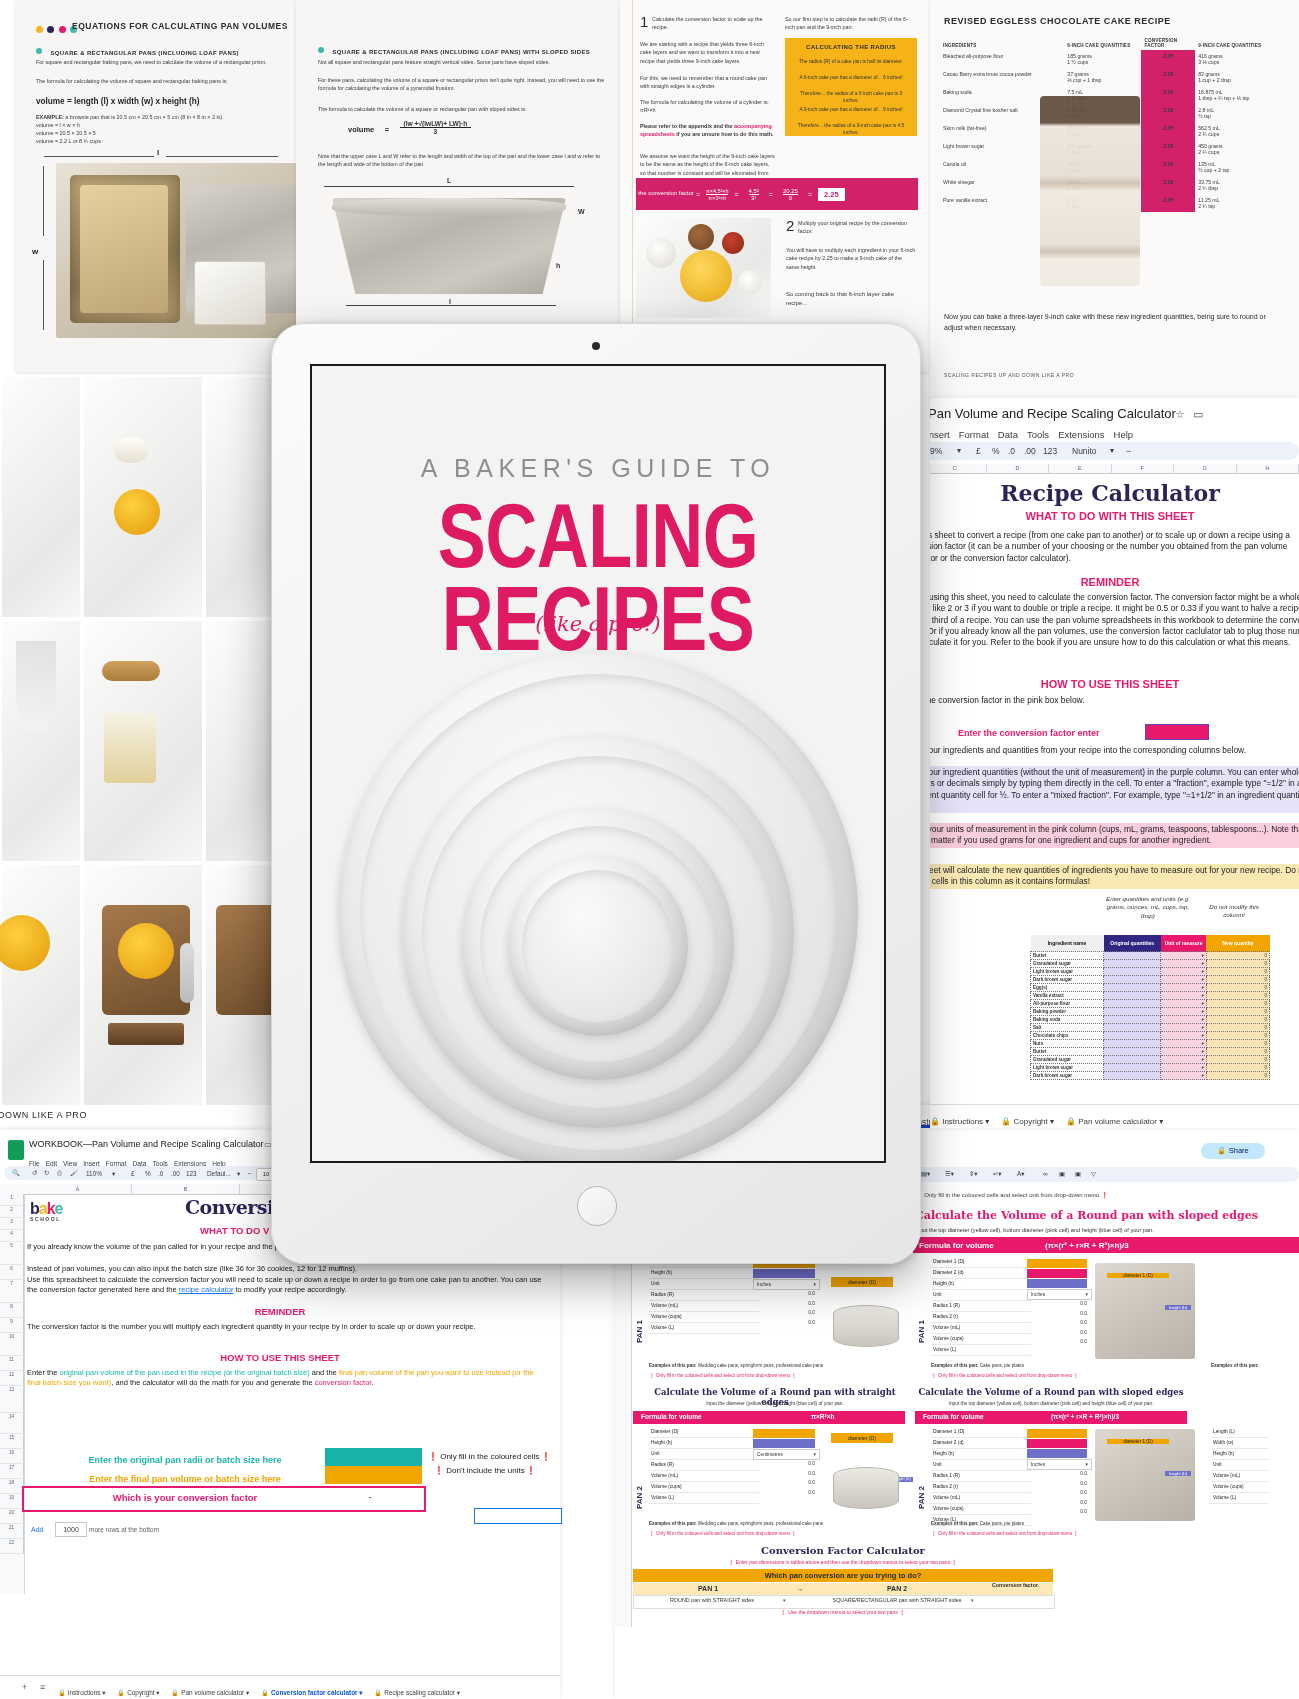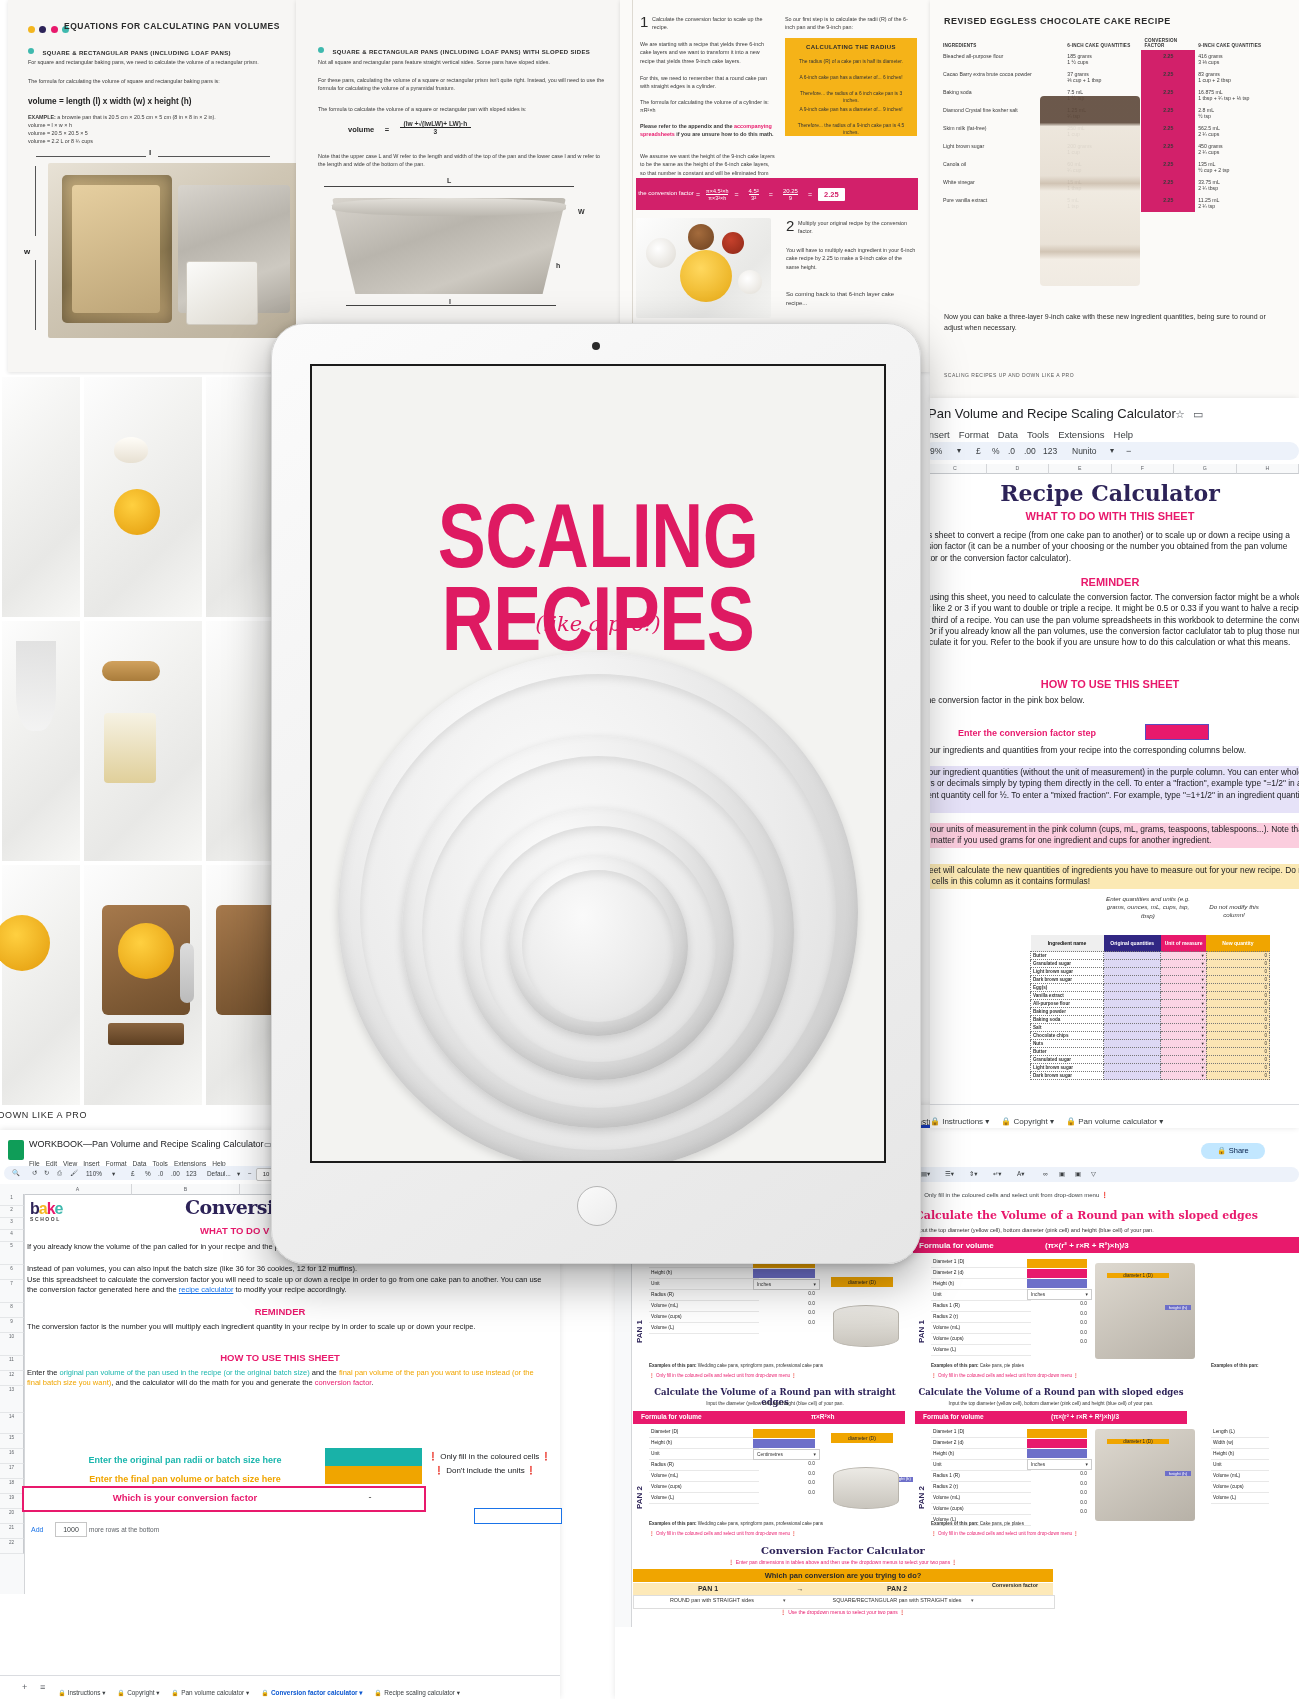--- a/index.html
+++ b/index.html
@@ -60,21 +60,21 @@
   .hdr-grey{background:#efefef;color:#111;font-weight:700;text-align:center;}
   .cell-lav{background:#ddd8f4;}
   .cell-pink{background:#fbd4e4;}
   .cell-gold{background:#fbe5b4;text-align:right;}
   .tabbar{border-top:1px solid #dadce0;background:#fff;}
   .vtxt{writing-mode:vertical-rl;transform:rotate(180deg);}
 </style>
 </head>
 <body>
 
-<div class="abs paper" style="left:8px;top:0;width:296px;height:372px;text-decoration:underline;">
+<div class="abs paper" style="left:16px;top:0;width:296px;height:372px;text-decoration:underline;">
   <div class="abs" style="left:20px;top:20px;">
     <span class="dot" style="background:#f3b61f"></span>
     <span class="dot" style="background:#2d2358"></span>
     <span class="dot" style="background:#e8196c"></span>
     <span class="dot" style="background:#3fb9ae"></span>
   </div>
   <div class="abs doc-title" style="left:56px;top:21px;">EQUATIONS FOR CALCULATING PAN VOLUMES</div>
   <div class="abs" style="left:20px;top:41px;">
     <span class="dot-sm" style="background:#3fb9ae"></span>
     <span class="doc-sub" style="margin-left:4px;">SQUARE &amp; RECTANGULAR PANS (INCLUDING LOAF PANS)</span>
@@ -675,21 +675,21 @@
       <div class="gs-colhdr" style="width: 62px; height: 9px; line-height: 9px; border-right: 1px solid rgb(212, 214, 217);">H</div>
     </div>
 
   <div class="abs" style="left:0;top:82px;width:360px;text-align:center;font-size:22px;font-weight:900;color:#2d2358;font-family:'DejaVu Serif',serif;">Recipe Calculator</div>
   <div class="abs" style="left:0;top:112px;width:360px;text-align:center;font-size:11px;font-weight:700;color:#e8196c;">WHAT TO DO WITH THIS SHEET</div>
   <div class="abs" style="left:-28px;top:132px;width:420px;font-size:8.4px;line-height:1.35;color:#202124;">Use this sheet to convert a recipe (from one cake pan to another) or to scale up or down a recipe using a conversion factor (it can be a number of your choosing or the number you obtained from the pan volume calculator or the conversion factor calculator).</div>
   <div class="abs" style="left:0;top:178px;width:360px;text-align:center;font-size:11px;font-weight:700;color:#e8196c;">REMINDER</div>
   <div class="abs" style="left:-28px;top:194px;width:420px;font-size:8.4px;line-height:1.35;color:#202124;">Before using this sheet, you need to calculate the conversion factor. The conversion factor might be a whole number like 2 or 3 if you want to double or triple a recipe. It might be 0.5 or 0.33 if you want to halve a recipe or make a third of a recipe. You can use the pan volume spreadsheets in this workbook to determine the conversion factor. Or if you already know all the pan volumes, use the conversion factor caclulator tab to plug those numbers and calculate it for you. Refer to the book if you are unsure how to do this calculation or what this means.</div>
   <div class="abs" style="left:0;top:280px;width:360px;text-align:center;font-size:11px;font-weight:700;color:#e8196c;">HOW TO USE THIS SHEET</div>
   <div class="abs" style="left:-28px;top:297px;width:420px;font-size:8.4px;color:#202124;">Enter the conversion factor in the pink box below.</div>
-  <div class="abs" style="left:28px;top:330px;font-size:9px;font-weight:700;color:#e8196c;">Enter the conversion factor step</div>
+  <div class="abs" style="left:28px;top:330px;font-size:9px;font-weight:700;color:#e8196c;">Enter the conversion factor enter</div>
   <div class="abs" style="left:215px;top:326px;width:62px;height:14px;background:#e8196c;border:1.5px solid #5b4bbf;"></div>
   <div class="abs" style="left:-28px;top:347px;width:420px;font-size:8.4px;color:#202124;">Enter your ingredients and quantities from your recipe into the corresponding columns below.</div>
   <div class="abs" style="left:-28px;top:368px;width:420px;font-size:8.4px;line-height:1.35;color:#202124;background:#e6e2f8;padding:1px 0;">Enter your ingredient quantities (without the unit of measurement) in the purple column. You can enter whole numbers or decimals simply by typing them directly in the cell. To enter a "fraction", example type "=1/2" in an ingredient quantity cell for ½. To enter a "mixed fraction". For example, type "=1+1/2" in an ingredient quantity cell for 1½.</div>
   <div class="abs" style="left:-28px;top:425px;width:420px;font-size:8.4px;line-height:1.35;color:#202124;background:#fbcdde;padding:1px 0;">Select your units of measurement in the pink column (cups, mL, grams, teaspoons, tablespoons...). Note that it doesn't matter if you used grams for one ingredient and cups for another ingredient.</div>
   <div class="abs" style="left:-28px;top:466px;width:420px;font-size:8.4px;line-height:1.35;color:#202124;background:#fbe9b4;padding:1px 0;">This sheet will calculate the new quantities of ingredients you have to measure out for your new recipe. Do not edit the cells in this column as it contains formulas!</div>
 
   <div class="abs" style="left:172px;top:497px;width:92px;text-align:center;font-size:6.2px;font-style:italic;line-height:1.35;color:#333;">Enter quantities and units (e.g. grams, ounces, mL, cups, tsp, tbsp)</div>
   <div class="abs" style="left:270px;top:505px;width:68px;text-align:center;font-size:6.2px;font-style:italic;line-height:1.35;color:#333;">Do not modify this column!</div>
   <div class="abs" style="left:100px;top:537px;width:240px;">
     <table class="ingr-tbl" style="width:240px;">
@@ -803,20 +803,23 @@
   </div>
 
   <div class="abs tabbar" style="left:0;top:706px;width:369px;height:24px;">
     <span class="abs" style="left:0;top:5px;" id="right-tabs"><span class="sheetbtn" style="margin-right: 12px; font-size: 8px;"><span>🔒</span> Instructions <span>▾</span></span><span class="sheetbtn" style="margin-right: 12px; font-size: 8px;"><span>🔒</span> Copyright <span>▾</span></span><span class="sheetbtn" style="margin-right: 12px; font-size: 8px;"><span>🔒</span> Pan volume calculator <span>▾</span></span></span>
   </div>
 </div>
 
 <div class="abs" id="ipad" style="left:271px;top:323px;width:648px;height:939px;">
   <div class="abs" style="left:50%;top:18px;margin-left:-4px;width:8px;height:8px;border-radius:50%;background:#2a2a2a;"></div>
   <div class="abs" id="ipad-screen" style="left:38px;top:40px;width:572px;height:795px;">
+    <div class="abs" style="left:0;top:88px;width:572px;">
+      <div class="cover-kicker">A BAKER'S GUIDE TO</div>
+    </div>
     <div class="abs" style="left:0;top:128px;width:572px;">
       <div class="cover-main">SCALING RECIPES</div>
     </div>
     <div class="abs" style="left:0;top:246px;width:572px;">
       <div class="cover-script">(like a pro!)</div>
     </div>
     <div class="abs" style="left:0;top:370px;width:572px;">
       <div class="cover-by">by JANICE LAWANDI</div>
       <div class="cover-by2" style="margin-top:3px;">of The Bake School</div>
     </div>

